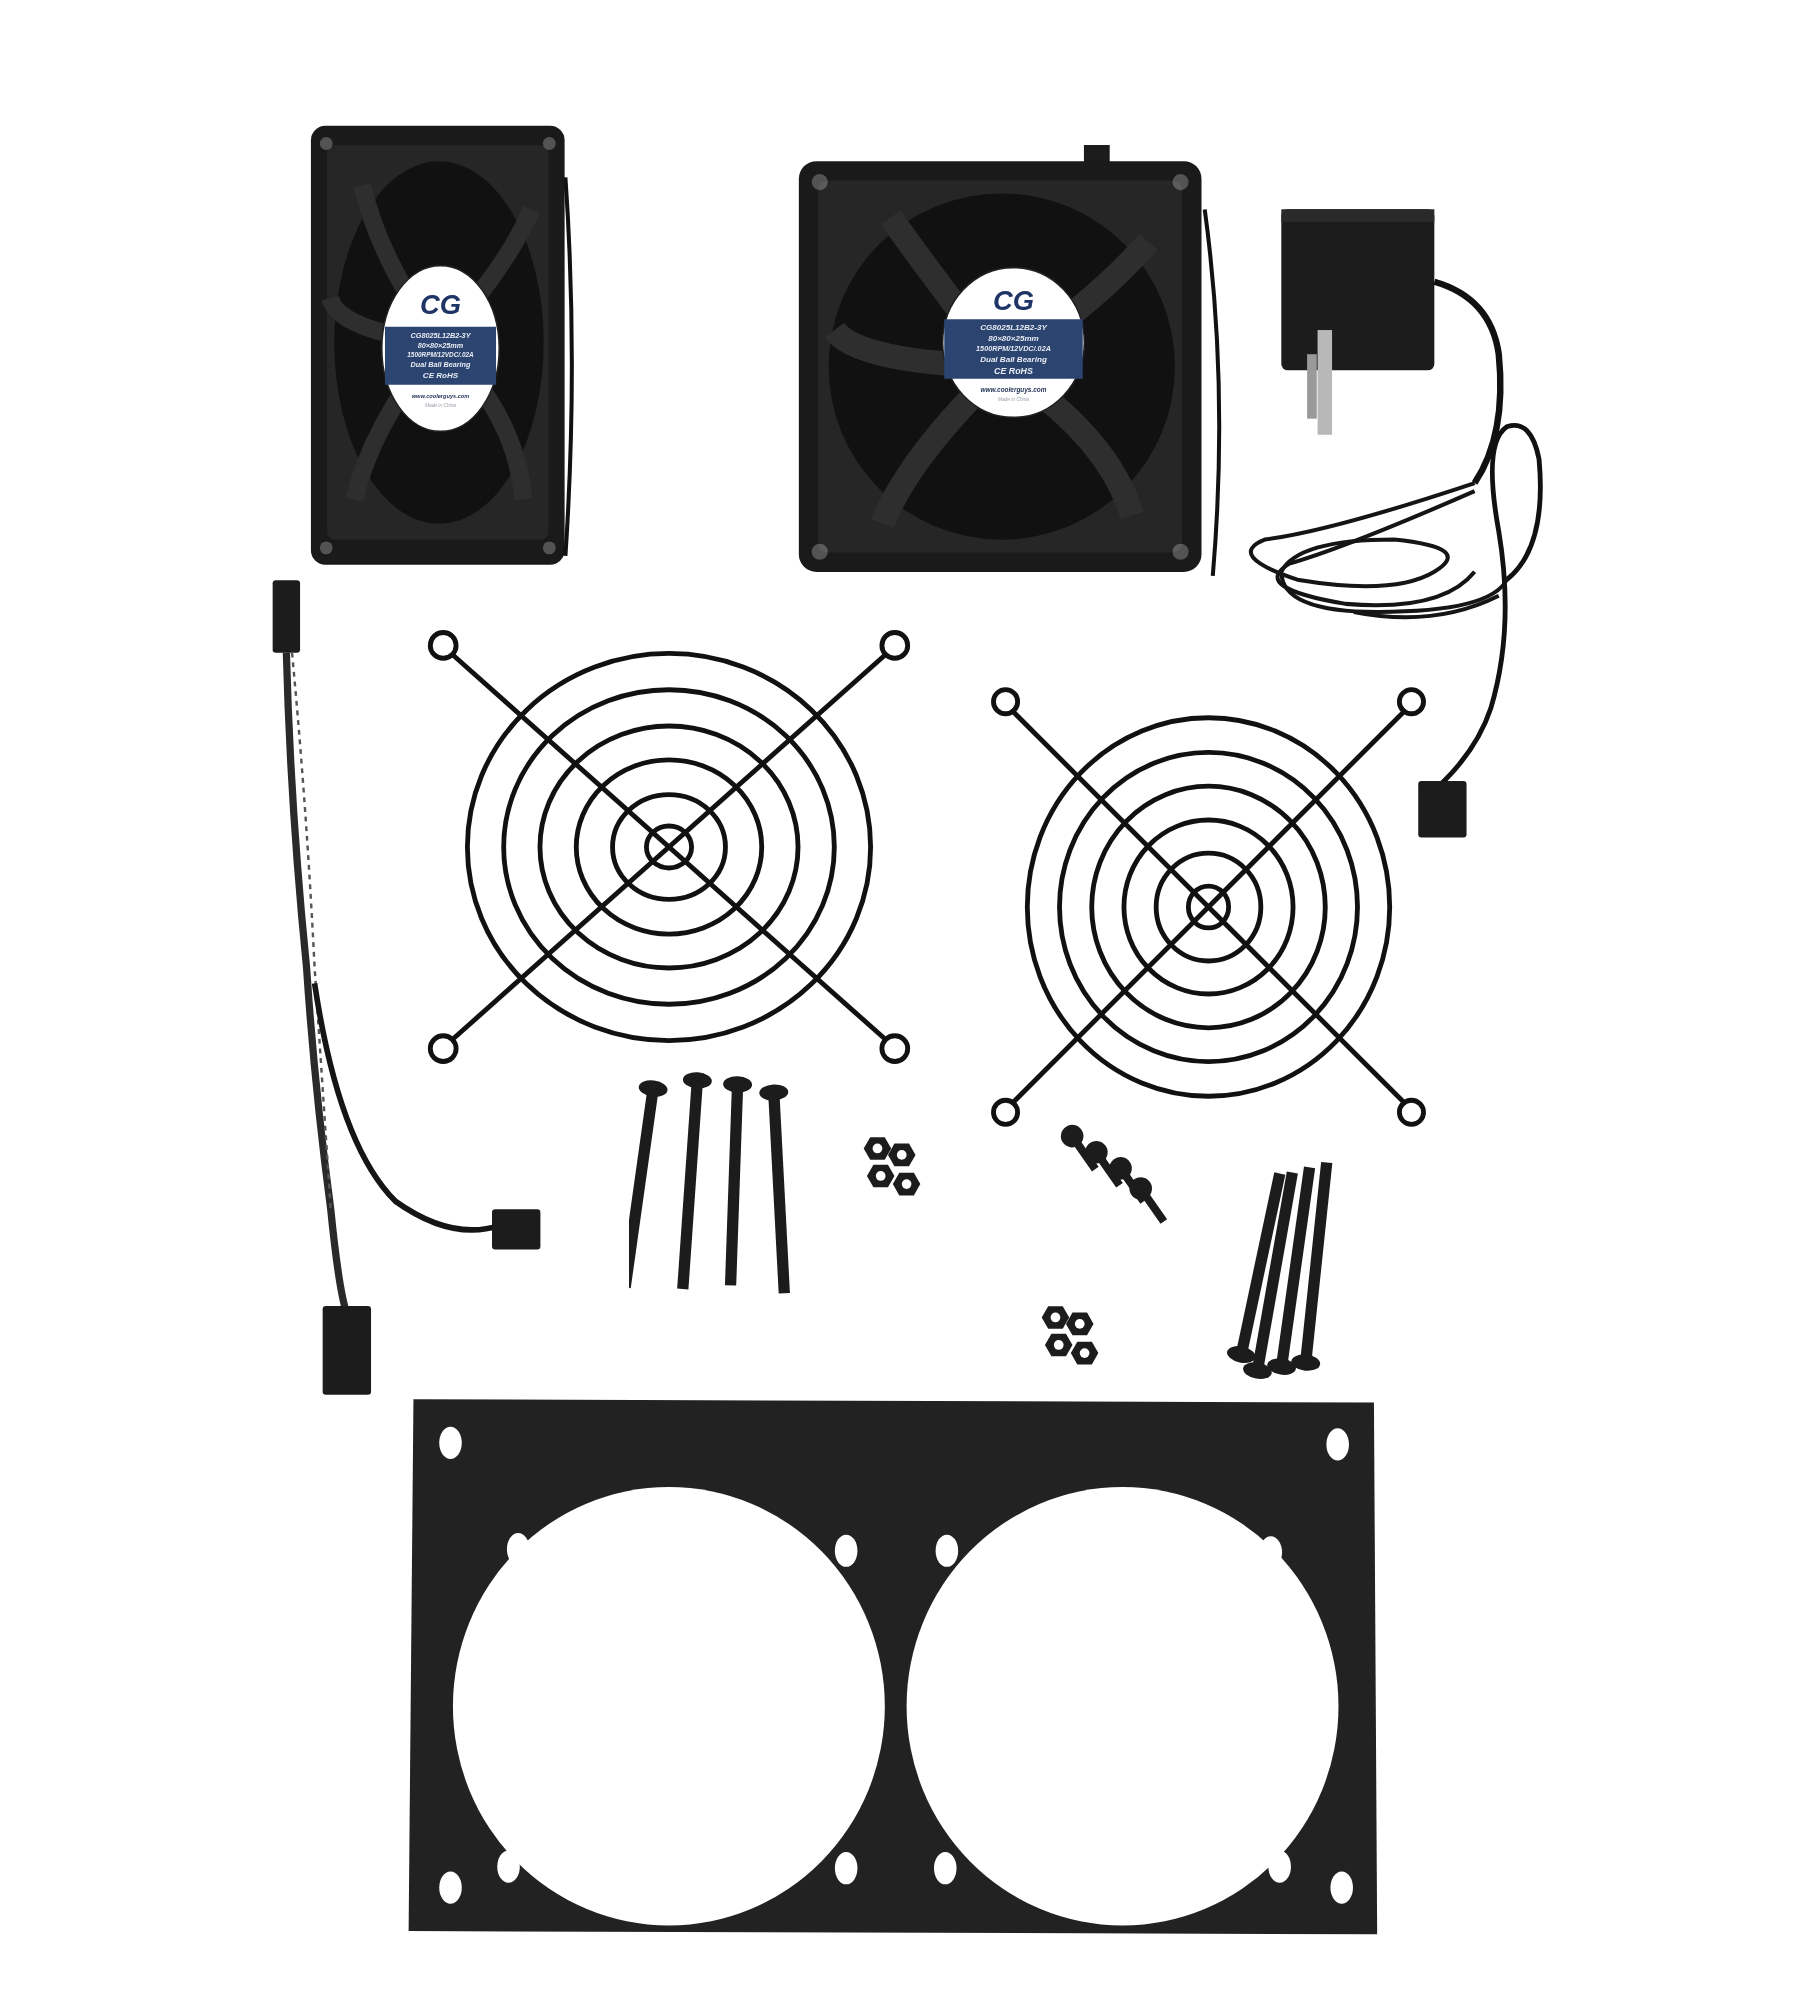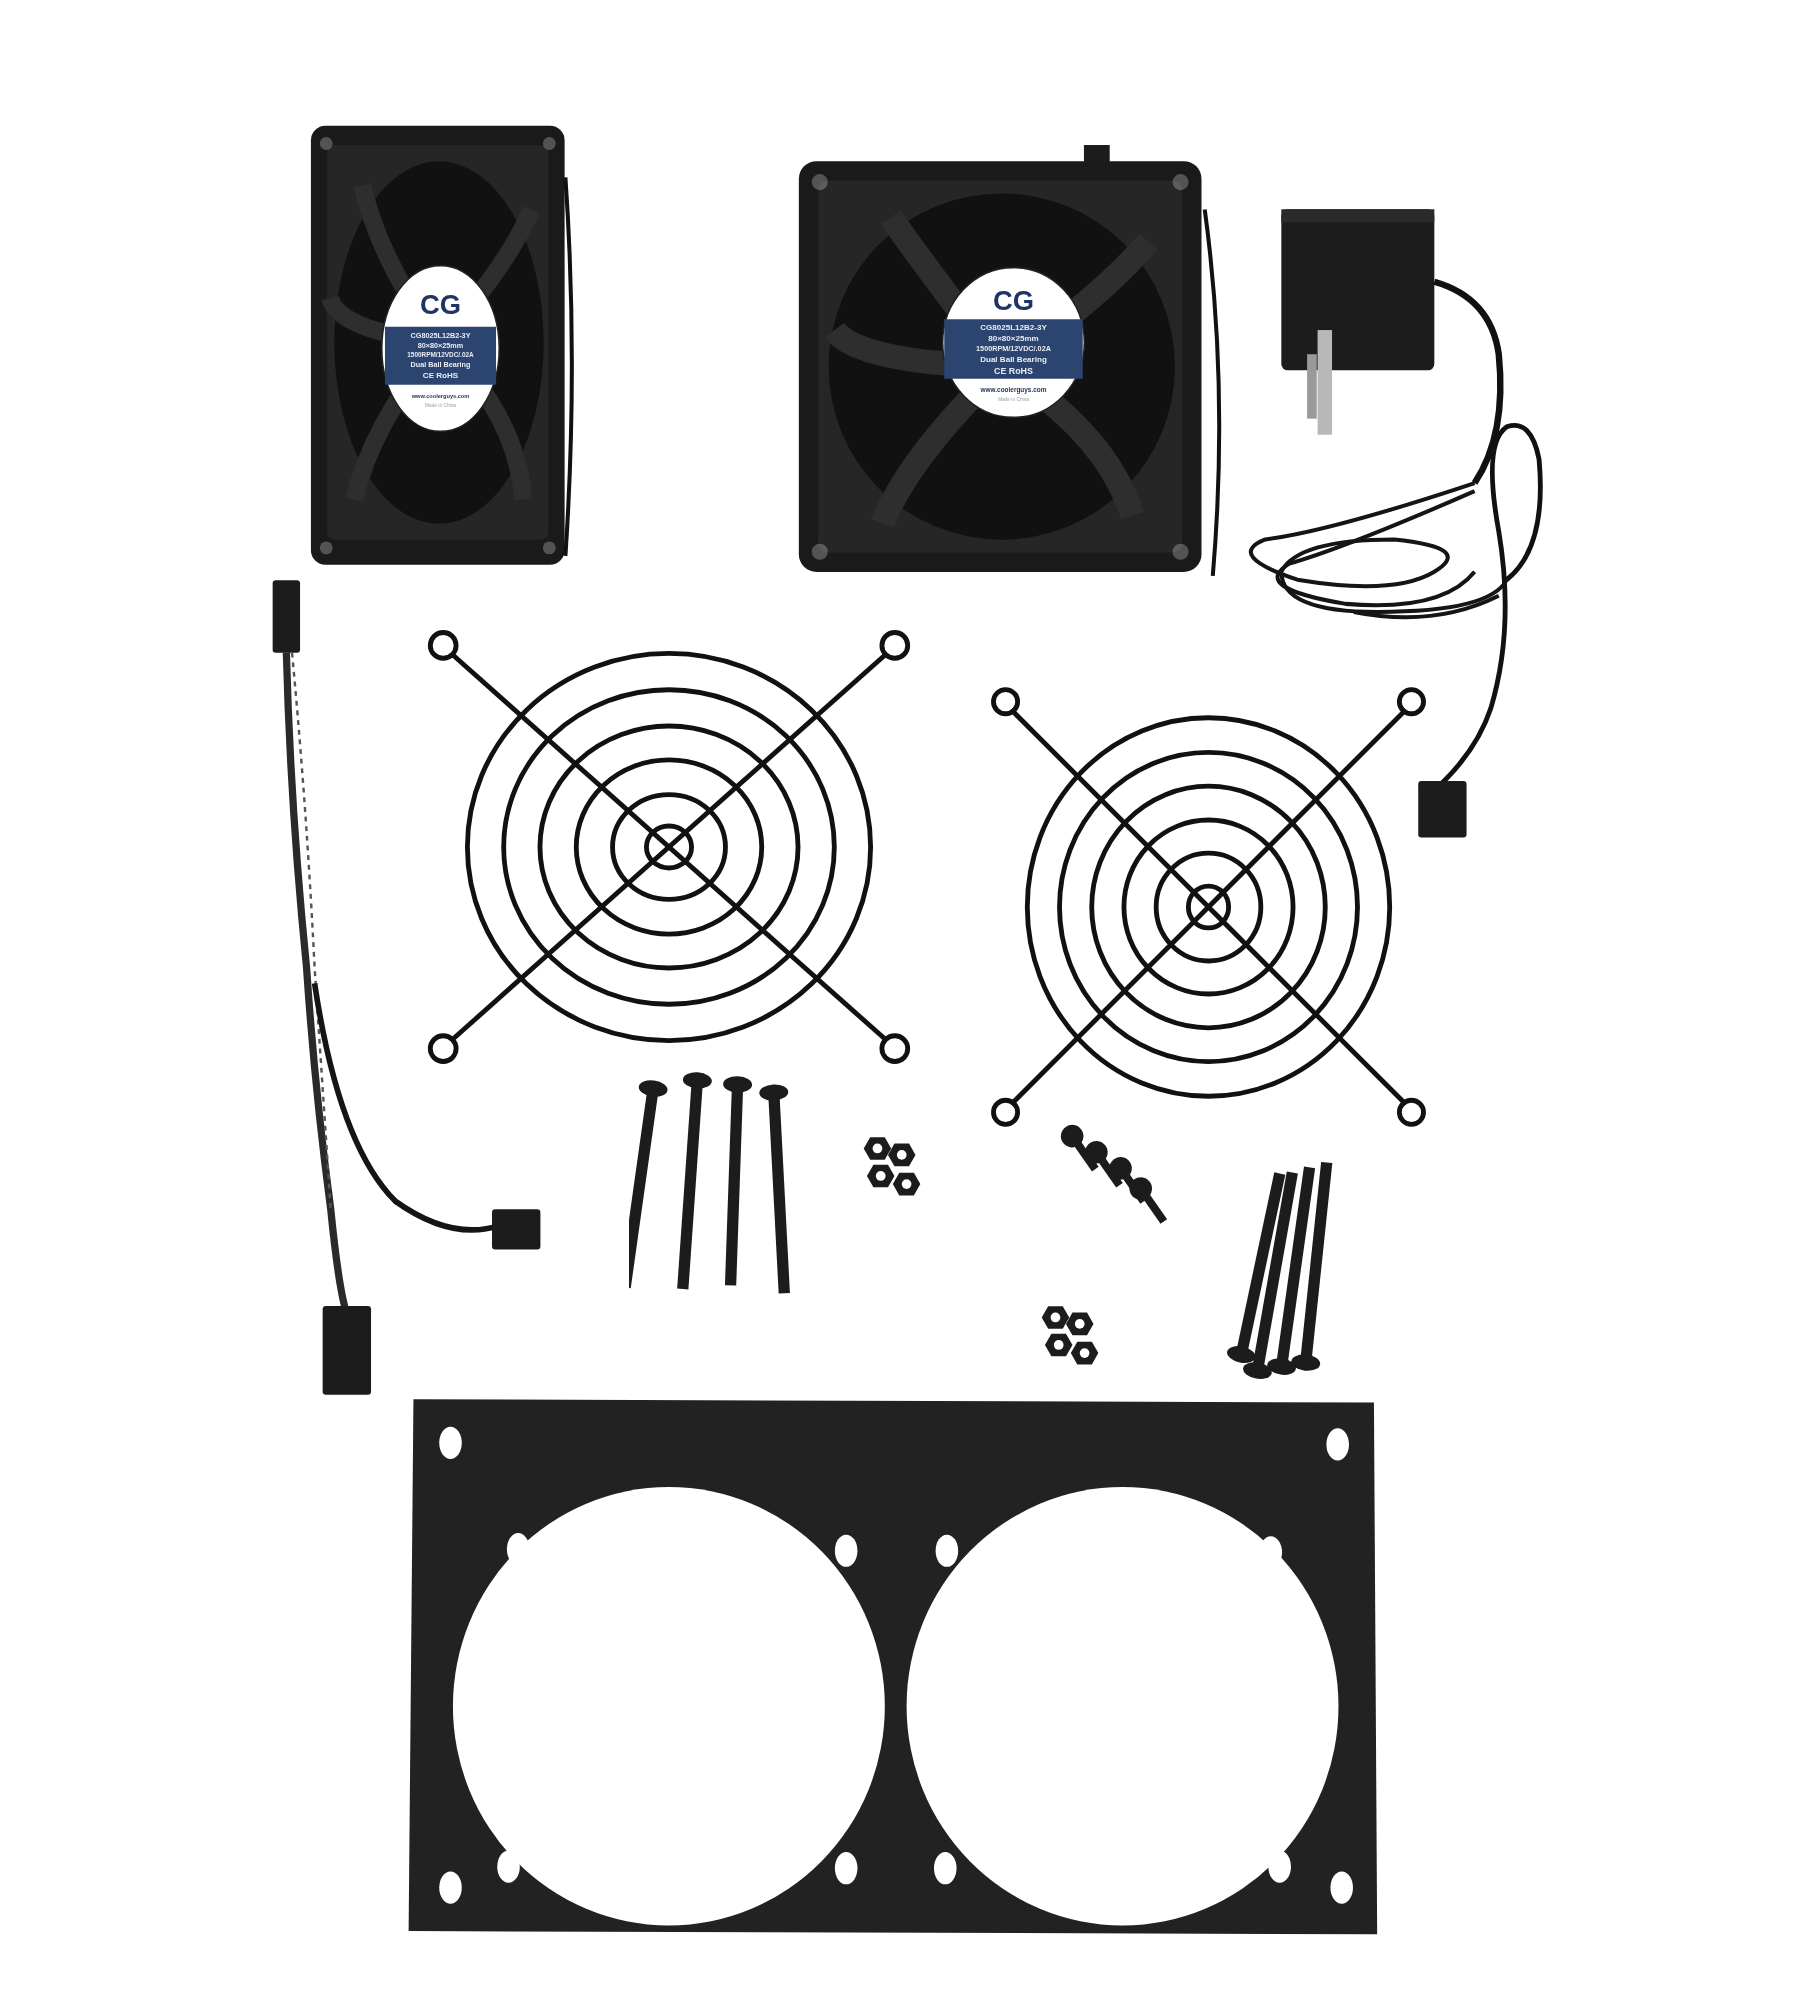--- a/index.html
+++ b/index.html
@@ -1,17 +1,17 @@
 <!DOCTYPE html>
 <html style="font-size:13px"><head>
 <meta charset="utf-8">
 <style>
   html,body{margin:0;padding:0;background:#ffffff;}
   body{width:1815px;height:2012px;position:relative;overflow:hidden;font-family:"Liberation Sans",sans-serif;}
-  .abs{position:absolute;}
+  .abs{position:absolute;font-style:italic;}
   svg{display:block;}
   .label-text{font-family:"Liberation Sans",sans-serif;font-weight:bold;fill:#e8ecf3;text-anchor:middle;}
   .url-text{font-family:"Liberation Sans",sans-serif;font-weight:bold;fill:#1f2f55;text-anchor:middle;}
   .made-text{font-family:"Liberation Sans",sans-serif;fill:#9aa0aa;text-anchor:middle;}
   .logo-text{font-family:"Liberation Sans",sans-serif;font-weight:bold;fill:#1f3566;}
 </style>
 </head>
 <body>
 
 <div class="abs" style="left:306px;top:121px;width:274px;height:451px;">

